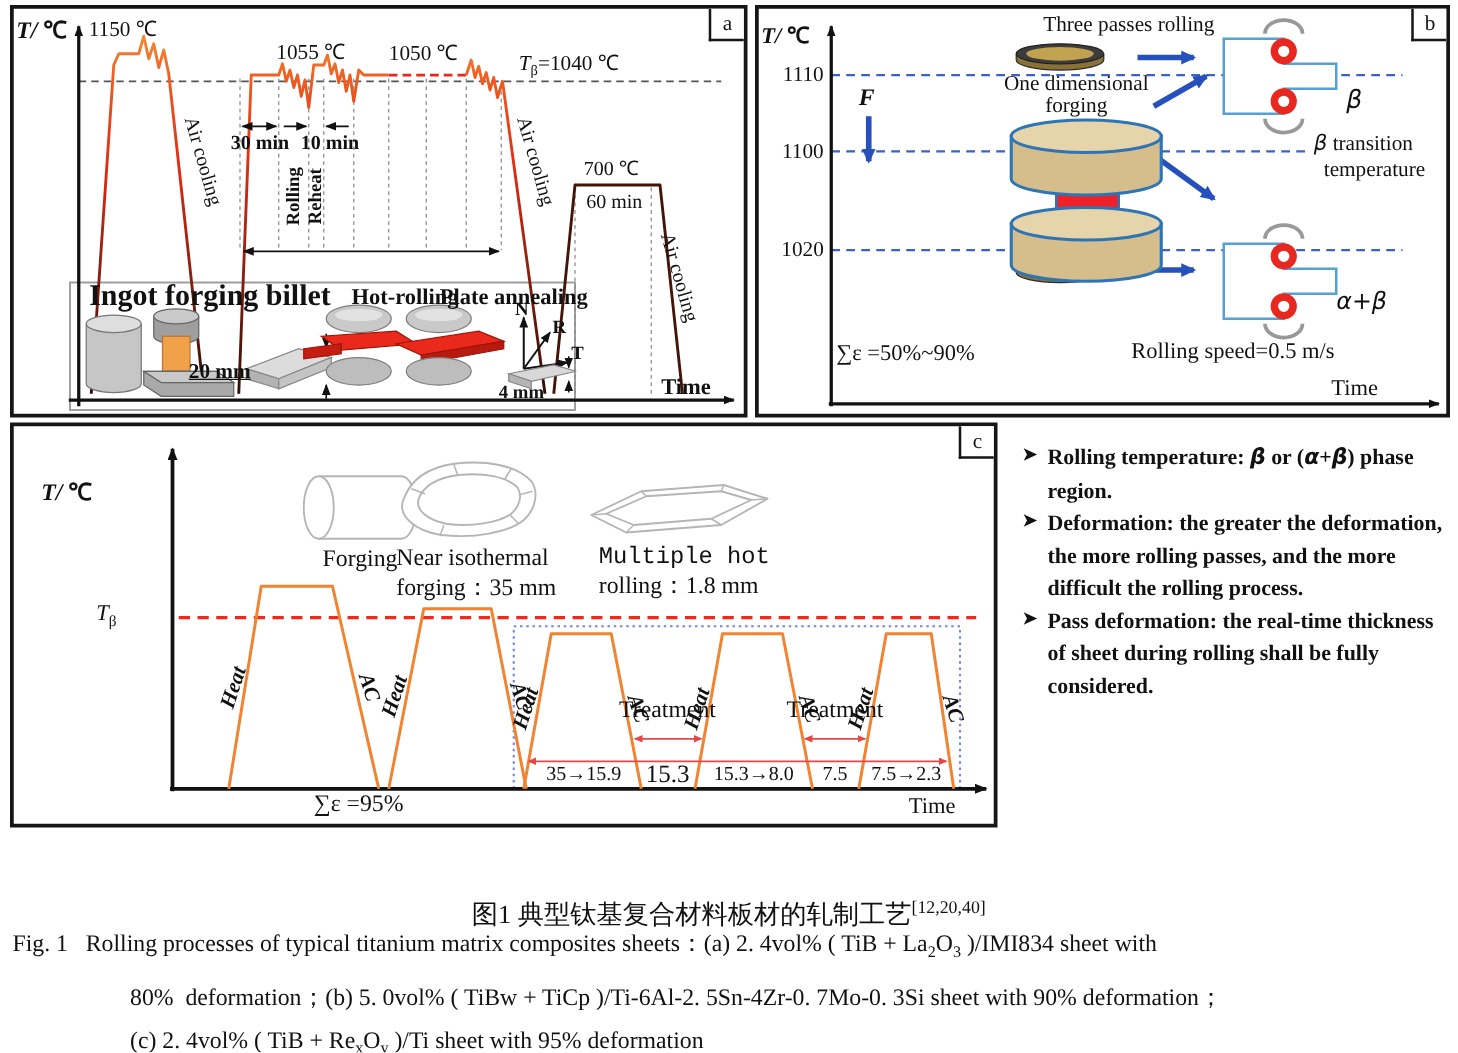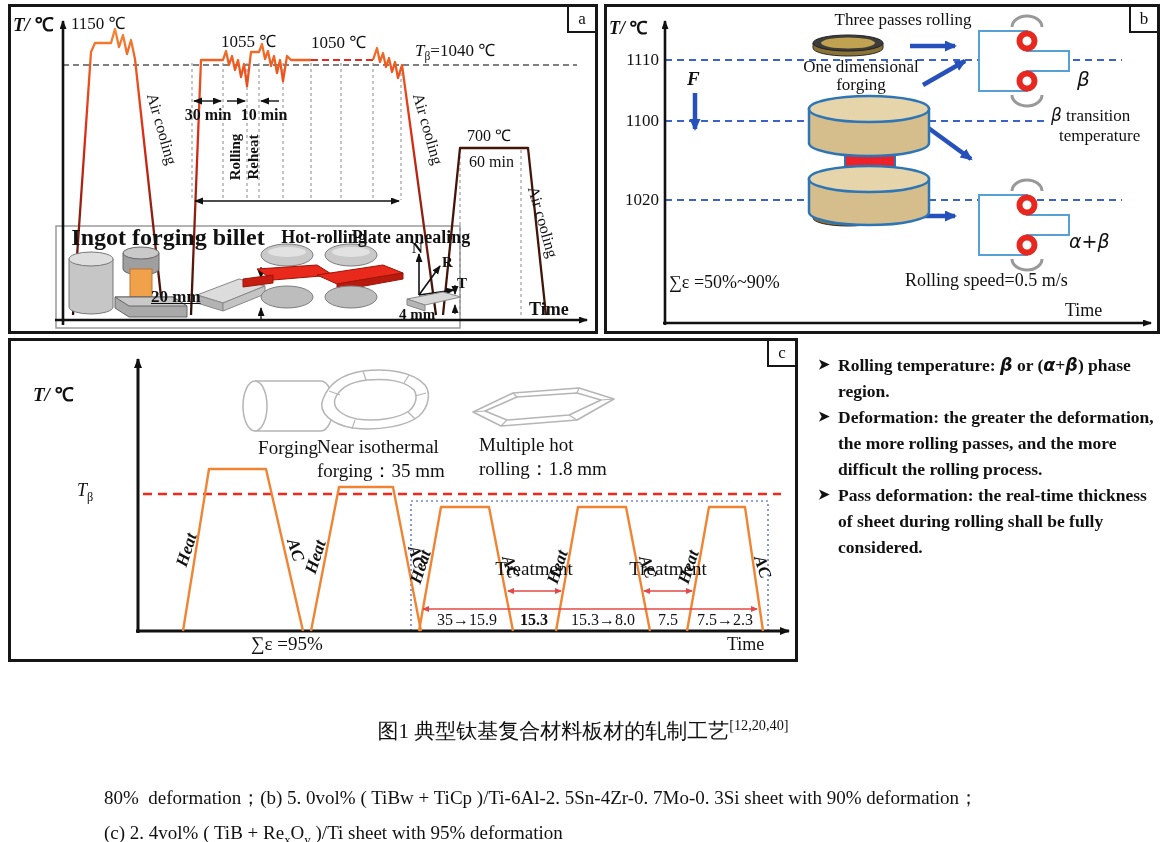--- a/index.html
+++ b/index.html
@@ -284,39 +284,39 @@
         <line x1="566" y1="79" x2="558" y2="74"></line>
           <line x1="490" y1="85" x2="496" y2="79"></line>
       </g>
     </svg>
 
     <div class="L B" style="left:22px;top:44px;font-size:19px;"><span class="it">T/</span><span> ℃</span></div>
     <div class="L" style="left:66px;top:140px;font-size:18px;"><span class="it">T</span><sub>β</sub></div>
     <div class="L C" style="left:277px;top:107px;font-size:19px;">Forging</div>
     <div class="L" style="left:306px;top:96px;font-size:19px;">Near isothermal</div>
     <div class="L" style="left:306px;top:120px;font-size:19px;">forging：35 mm</div>
-    <div class="L" style="left:468px;top:94px;font-size:19px;">Multiple hot</div>
+    <div class="L" style="left:468px;top:94px;font-size:19px;font-family:Liberation Mono, monospace;">Multiple hot</div>
     <div class="L" style="left:468px;top:118px;font-size:19px;">rolling：1.8 mm</div>
 
     <div class="L B itl" style="left:176px;top:209px;font-size:17px;transform:translate(-50%,-50%) rotate(-72deg);">Heat</div>
     <div class="L B itl" style="left:284px;top:209px;font-size:17px;transform:translate(-50%,-50%) rotate(72deg);">AC</div>
     <div class="L B itl" style="left:305px;top:216px;font-size:17px;transform:translate(-50%,-50%) rotate(-72deg);">Heat</div>
     <div class="L B itl" style="left:405px;top:216px;font-size:17px;transform:translate(-50%,-50%) rotate(72deg);">AC</div>
     <div class="L B itl" style="left:410px;top:226px;font-size:17px;transform:translate(-50%,-50%) rotate(-72deg);">Heat</div>
     <div class="L B itl" style="left:499px;top:226px;font-size:17px;transform:translate(-50%,-50%) rotate(72deg);">AC</div>
     <div class="L B itl" style="left:547px;top:226px;font-size:17px;transform:translate(-50%,-50%) rotate(-72deg);">Heat</div>
     <div class="L B itl" style="left:636px;top:226px;font-size:17px;transform:translate(-50%,-50%) rotate(72deg);">AC</div>
     <div class="L B itl" style="left:678px;top:226px;font-size:17px;transform:translate(-50%,-50%) rotate(-72deg);">Heat</div>
     <div class="L B itl" style="left:751px;top:226px;font-size:17px;transform:translate(-50%,-50%) rotate(72deg);">AC</div>
 
     <div class="L C" style="left:523px;top:228px;font-size:19px;">Treatment</div>
     <div class="L C" style="left:657px;top:228px;font-size:19px;">Treatment</div>
 
     <div class="L C" style="left:456px;top:279px;font-size:16px;">35→15.9</div>
-    <div class="L C" style="left:523px;top:279px;font-size:16px;font-weight:bold;">15.3</div>
+    <div class="L C" style="left:523px;top:279px;font-size:20px;">15.3</div>
     <div class="L C" style="left:592px;top:279px;font-size:16px;">15.3→8.0</div>
     <div class="L C" style="left:657px;top:279px;font-size:16px;">7.5</div>
     <div class="L C" style="left:714px;top:279px;font-size:16px;">7.5→2.3</div>
 
     <div class="L" style="left:240px;top:293px;font-size:19px;">∑ε =95%</div>
     <div class="L" style="left:716px;top:294px;font-size:18px;">Time</div>
     <div class="corner">c</div>
   </div>
 
   <div id="keyParams">
@@ -328,16 +328,17 @@
       <span class="kpBullet">➤</span>
       <span class="kpText"><span>Deformation: the greater the deformation, the more rolling passes, and the more difficult the rolling process.</span></span>
     </div>
     <div class="kpItem">
       <span class="kpBullet">➤</span>
       <span class="kpText"><span>Pass deformation: the real-time thickness of sheet during rolling shall be fully considered.</span></span>
     </div>
   </div>
 
   <div id="capZh"><span>图1</span><span>  </span><span>典型钛基复合材料板材的轧制工艺</span><sup>[12,20,40]</sup></div>
+  <div class="capline" style="left:10px;top:742px;"><span>Fig. 1   Rolling processes of typical titanium matrix composites sheets：(a) 2. 4vol% ( TiB + La</span><sub>2</sub><span>O</span><sub>3</sub><span> )/IMI834 sheet with</span></div>
   <div class="capline" style="left:104px;top:785px;"><span>80%  deformation；(b) 5. 0vol% ( TiBw + TiCp )/Ti-6Al-2. 5Sn-4Zr-0. 7Mo-0. 3Si sheet with 90% deformation；</span></div>
   <div class="capline" style="left:104px;top:822px;"><span>(c) 2. 4vol% ( TiB + Re</span><sub>x</sub><span>O</span><sub>y</sub><span> )/Ti sheet with 95% deformation</span></div>
 
 </div>
 
 </body></html>

